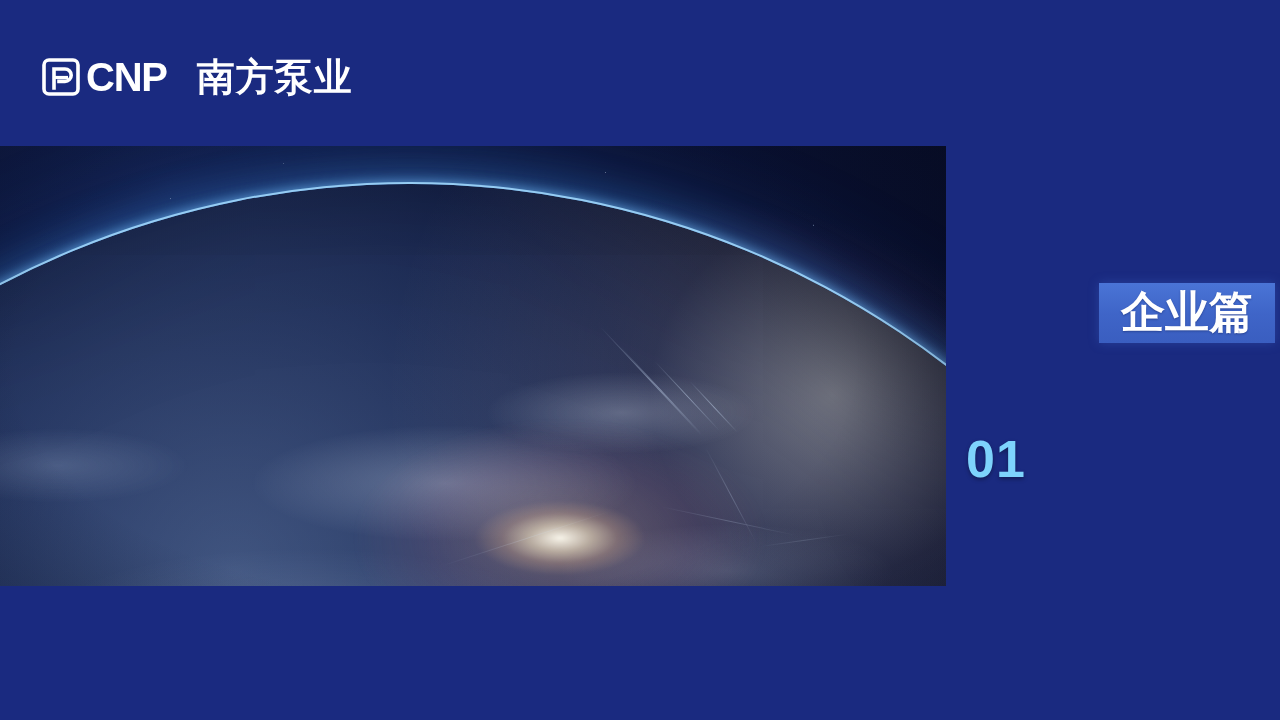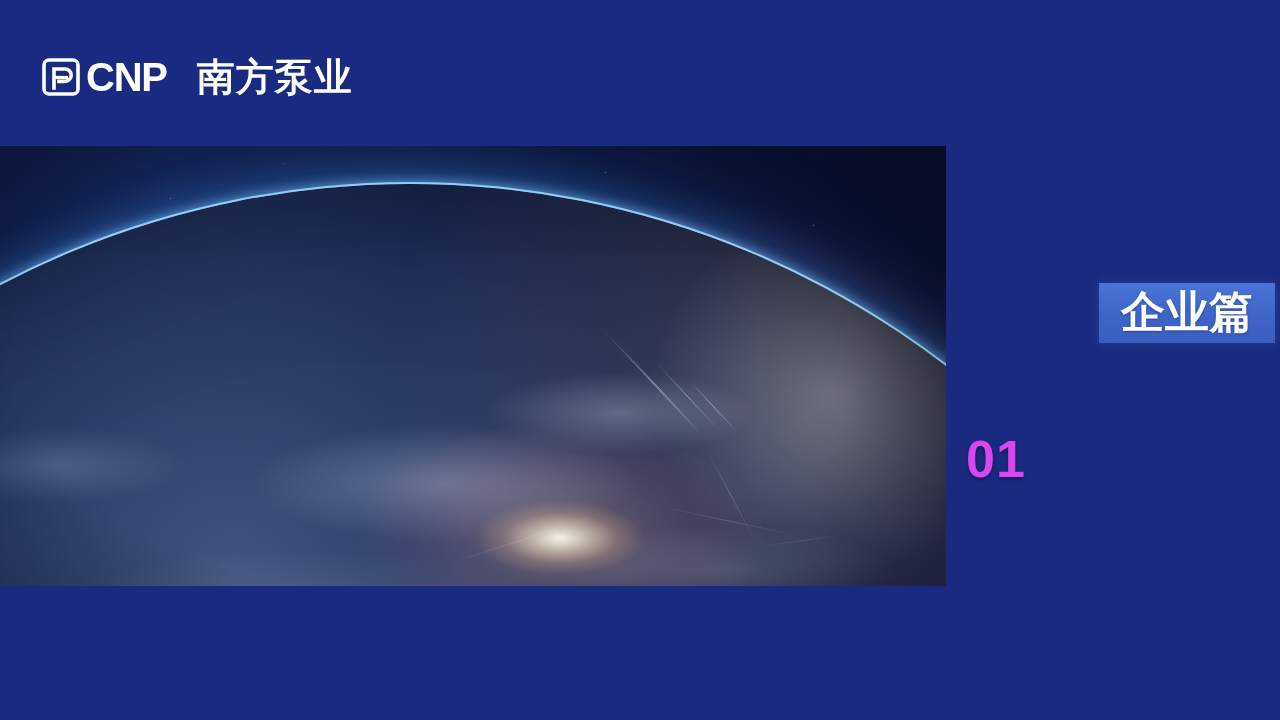--- a/index.html
+++ b/index.html
@@ -234,21 +234,21 @@
     width: 334px;
     height: 440px;
     display: flex;
     align-items: center;
   }
 
   .section-number {
     position: absolute;
     left: 20px;
     top: 287px;
-    color: #d946ef;
+    color: #7dd3fc;
     font-size: 52px;
     font-weight: 700;
     line-height: 1;
     letter-spacing: 1px;
     text-shadow: 0 2px 4px rgba(0,0,0,0.35);
     font-family: "Liberation Sans", sans-serif;
   }
 
   .section-title-wrap {
     position: absolute;

